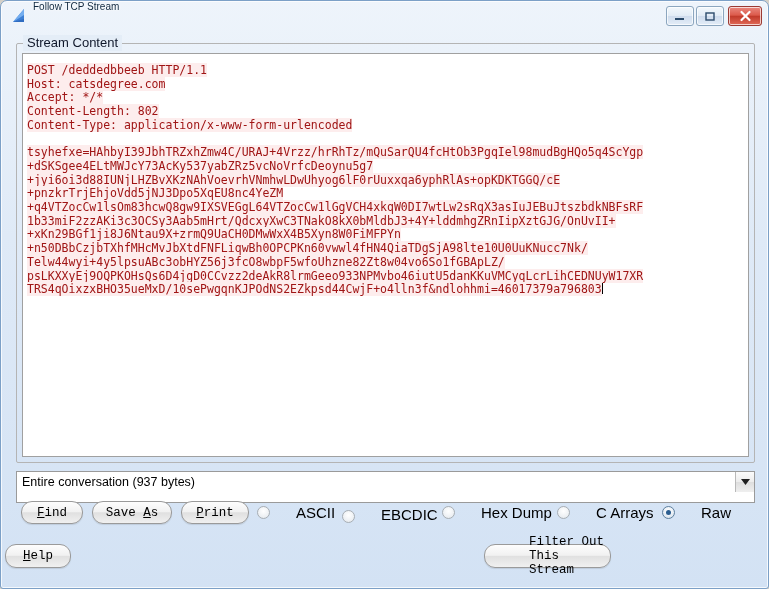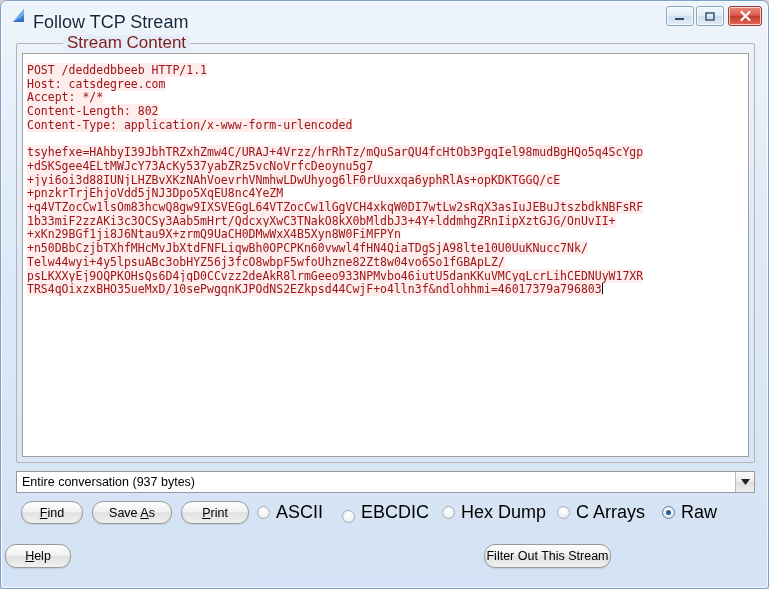--- a/index.html
+++ b/index.html
@@ -35,22 +35,22 @@
     height: 30px;
     box-sizing: border-box;
   }
   #title-icon {
     position: absolute;
     left: 10px; top: 7px;
     width: 17px; height: 16px;
   }
   #title-text {
     position: absolute;
-    left: 32px; top: 11px;
-    font-size: 18px;
+    left: 32px; top: 0;
+    font-size: 10px;
     color: #10283f;
     white-space: nowrap;
     text-shadow: 0 0 3px #ffffff, 0 0 5px #ffffff;
   }
   .winbtn {
     position: absolute;
     top: 5px;
     width: 28px;
     height: 20px;
     box-sizing: border-box;
@@ -83,24 +83,23 @@
     box-sizing: border-box;
     border: 1px solid #b4b4b4;
     border-radius: 2px;
   }
   #group-legend {
     position: absolute;
     left: 22px;
     top: 34px;
     background: #e4edf7;
     padding: 0 4px;
-    font-size: 17px;
-    color: #7f1d1d;
+    font-size: 13px;
+    color: #0f172a;
     line-height: 16px;
-    margin-left: 40px;
   }
 
   #stream-text {
     position: absolute;
     left: 21px;
     top: 52px;
     width: 727px;
     height: 404px;
     box-sizing: border-box;
     background: #ffffff;
@@ -127,21 +126,21 @@
     background: #000000;
     vertical-align: -1px;
   }
 
   
   #combo {
     position: absolute;
     left: 15px;
     top: 470px;
     width: 739px;
-    height: 22px;
+    height: 32px;
     box-sizing: border-box;
     background: #ffffff;
     border: 1px solid #9a9a9a;
   }
   #combo-value {
     position: absolute;
     left: 5px;
     top: 3px;
     font-size: 12.5px;
     color: #000000;
@@ -165,20 +164,21 @@
     height: 23px;
     border: 1px solid #9a9a9a;
     border-radius: 11px;
     background: linear-gradient(to bottom, #fdfdfd 0%, #f1f1f1 47%, #e0e0e0 51%, #f0f0f0 100%);
     font-size: 12.5px;
     color: #000000;
     display: flex;
     align-items: center;
     justify-content: center;
     box-shadow: 0 1px 1px rgba(0,0,0,0.10);
+    font-family: Liberation Mono, monospace;
   }
   .mnem { text-decoration: underline; }
 
   #btn-find   { left: 20px;  top: 500px; width: 62px; }
   #btn-saveas { left: 91px;  top: 500px; width: 80px; text-align: right; }
   #btn-print  { left: 180px; top: 500px; width: 68px; }
 
   
   .radio-wrap {
     position: absolute;
@@ -203,33 +203,34 @@
   }
   .radio-dot.on::after {
     content: "";
     position: absolute;
     left: 3px; top: 3px;
     width: 5px; height: 5px;
     border-radius: 50%;
     background: #2a5d8f;
   }
   .radio-label {
-    font-size: 18px;
+    font-size: 15px;
     color: #000000;
     white-space: nowrap;
+    margin-left: 20px;
   }
   #radio-ascii    { left: 256px; }
   #radio-ebcdic   { left: 341px; align-items: flex-end; }
   #radio-hexdump  { left: 441px; }
   #radio-carrays  { left: 556px; }
   #radio-raw      { left: 661px; }
 
   
   #btn-help   { left: 4px;  top: 543px; width: 66px; height: 24px; }
-  #btn-filter { left: 483px; top: 543px; width: 127px; height: 24px; }
+  #btn-filter { left: 483px; top: 543px; width: 127px; height: 24px; padding-left: 44px; }
   #btn-close-dlg {
     left: 619px; top: 542px; width: 134px; height: 26px;
     border: 1px solid #5a9ad4;
     box-shadow: 0 0 0 1px rgba(110,175,232,0.85), 0 1px 1px rgba(0,0,0,0.10);
   }
 </style>
 </head>
 <body>
 
 <div id="window">

